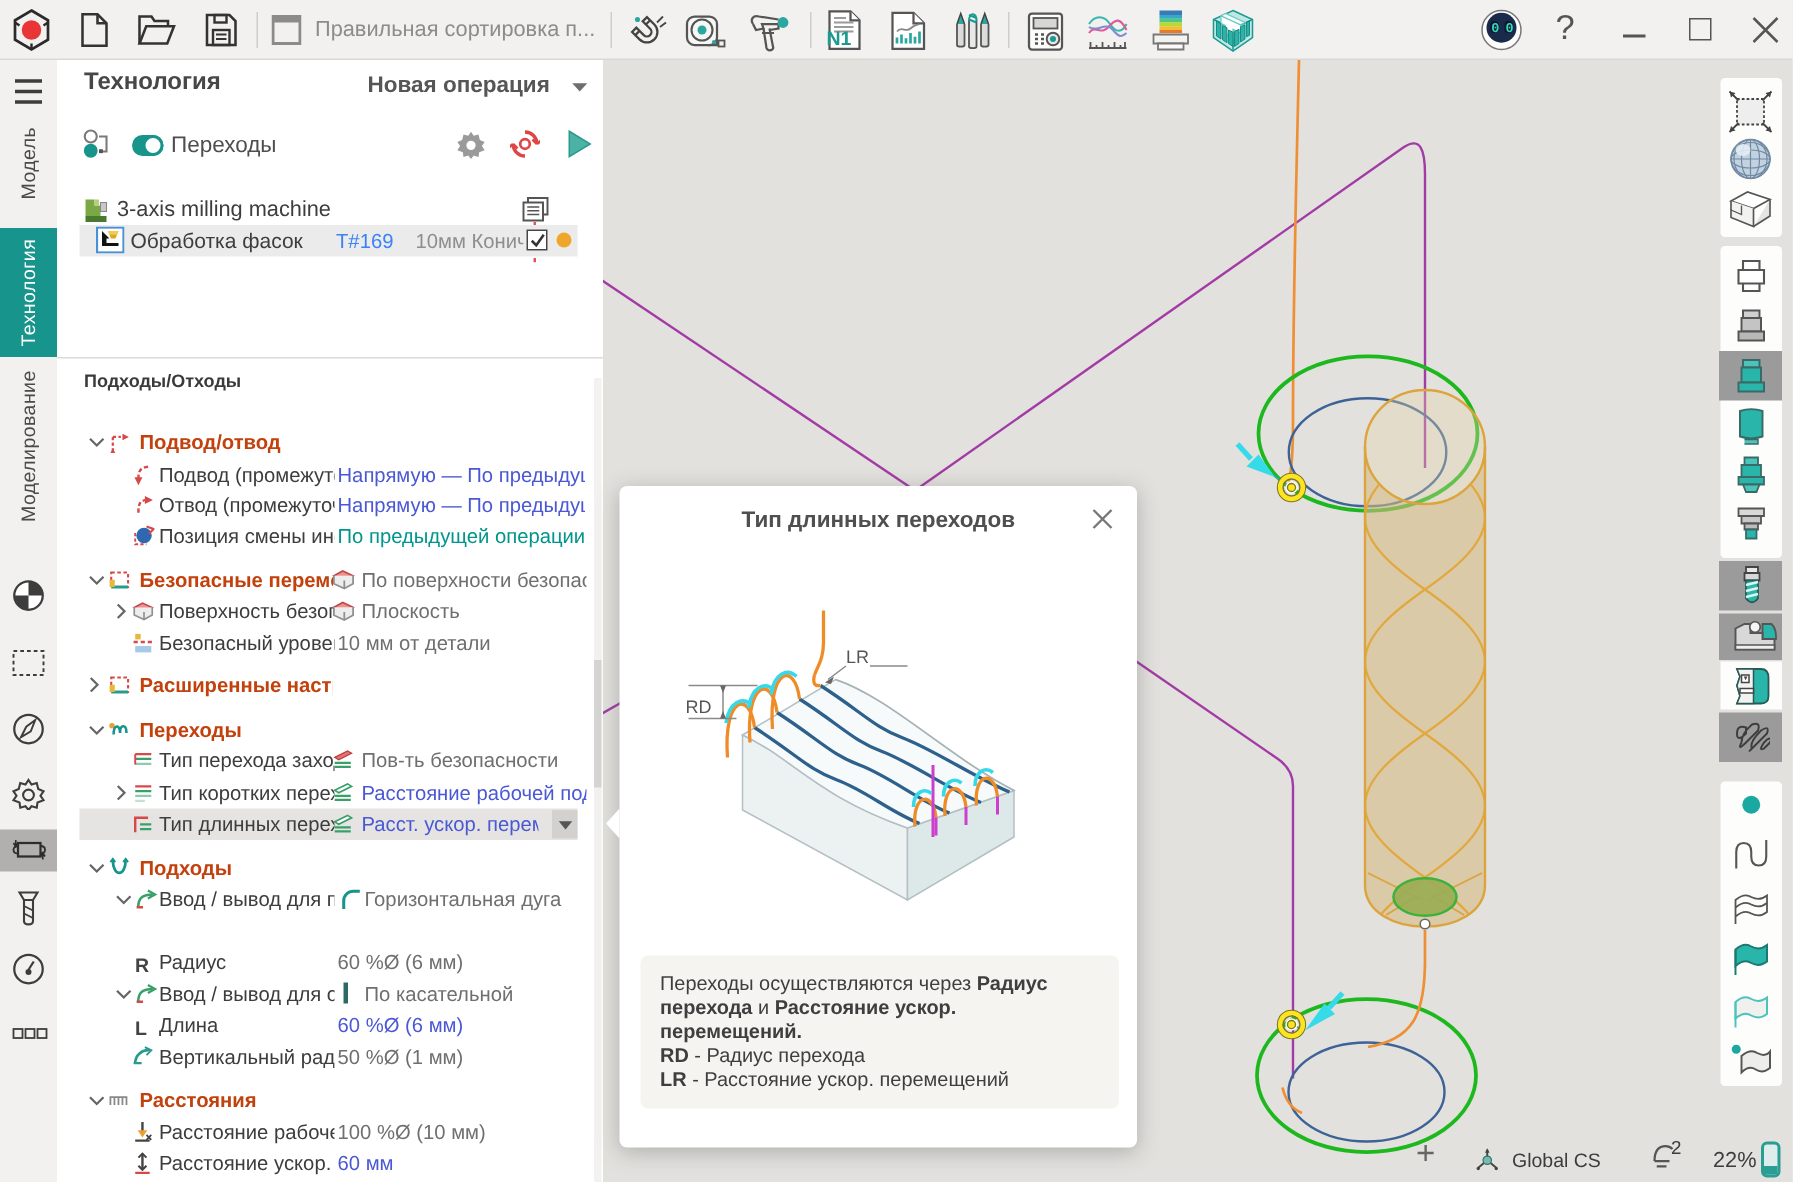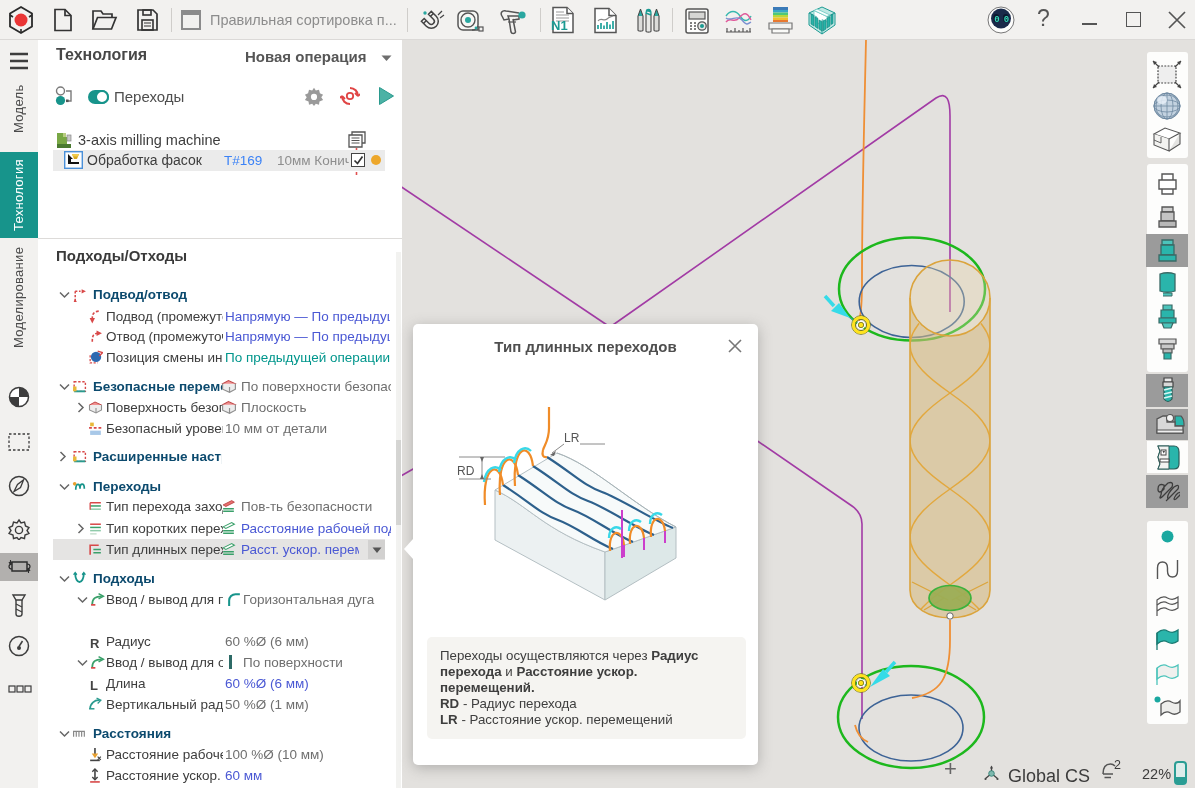--- a/index.html
+++ b/index.html
@@ -7,21 +7,21 @@
 .abs{position:absolute}
 #toolbar{position:absolute;left:0;top:0;width:1195px;height:40px;background:#f2f1ef;border-bottom:1px solid #dbd9d7}
 #tabstrip{position:absolute;left:0;top:40px;width:38px;height:748px;background:#f2f1ef}
 #panel{position:absolute;left:38px;top:40px;width:364px;height:748px;background:#ffffff;overflow:hidden;font-size:13.5px;color:#3d3d3d}
 #viewport{position:absolute;left:400px;top:40px;width:795px;height:748px;background:#e3e1de}
 .vtxt{position:absolute;writing-mode:vertical-rl;transform:rotate(180deg);font-size:13px;color:#4a4a4a;left:11px;letter-spacing:0.3px}
 .sep{position:absolute;top:8px;width:1px;height:24px;background:#cfcdca}
 .tbi{position:absolute;top:8px}
 .row{position:absolute;left:0;width:364px;height:21px;line-height:21px;white-space:nowrap}
 .lb{position:absolute;left:68px;top:0;width:117px;overflow:hidden}
-.lbs{position:absolute;left:55px;top:0;width:129px;overflow:hidden;font-weight:bold;color:#0c4a6e}
+.lbs{position:absolute;left:55px;top:0;width:129px;overflow:hidden;font-weight:bold;color:#c2410c}
 .vt{position:absolute;left:187px;top:0;width:165px;overflow:hidden}
 .vti{position:absolute;left:203px;top:0;width:150px;overflow:hidden}
 .vic{position:absolute;left:183px;top:3px}
 .ic{position:absolute;left:50px;top:3px}
 .ics{position:absolute;left:34px;top:3px}
 .chv{position:absolute;top:5px}
 .blue{color:#4a58d4}
 .teal{color:#00968c}
 .gray{color:#6f6f6f}
 </style>
@@ -86,21 +86,21 @@
 </g>
 </svg>
 <div class="abs" style="left:544px;top:716px;font-size:22px;color:#666;font-weight:300">+</div>
 <svg class="abs" style="left:583px;top:725px" width="17" height="17" viewBox="0 0 17 17">
 <path d="M8.5 8.5 L8.5 1.5 M8.5 8.5 L2.5 13.5 M8.5 8.5 L14.5 13.5" stroke="#444" stroke-width="1.3"></path>
 <path d="M7 3.5 L8.5 0.5 L10 3.5 Z" fill="#444"></path>
 <circle cx="8.5" cy="8.5" r="2.8" fill="#7db8ad" stroke="#2a7a70" stroke-width="0.8"></circle>
 <circle cx="2.5" cy="14" r="1.1" fill="#444"></circle>
       <circle cx="14.5" cy="14" r="1.1" fill="#444"></circle>
 </svg>
-<div class="abs" style="left:608px;top:726px;font-size:18px;color:#3c3c3c">Global CS</div>
+<div class="abs" style="left:608px;top:726px;font-size:13px;color:#3c3c3c">Global CS</div>
 <svg class="abs" style="left:700px;top:719px" width="24" height="22" viewBox="0 0 24 22">
 <path d="M3 15 C3 8 6 5 10.5 5 C12.5 5 14 6 15 7" fill="none" stroke="#555" stroke-width="1.5"></path>
 <path d="M3 15 L13 15 M4.5 18.5 L11 18.5" stroke="#555" stroke-width="1.5"></path>
 <text x="14" y="10" font-size="12.5" fill="#3c3c3c" font-family="Liberation Sans">2</text>
 </svg>
 <div class="abs" style="left:742px;top:726px;font-size:14.5px;color:#3c3c3c">22%</div>
 <div class="abs" style="left:774px;top:721px;width:13px;height:24px;border:2px solid #2a9d94;border-radius:4px;background:linear-gradient(#ddedeb 72%,#2a9d94 72%)"></div>
 </div>
 <div id="toolbar">
 <svg class="tbi" style="left:7px;top:5px" width="28" height="30" viewBox="0 0 28 30">
@@ -317,21 +317,21 @@
 </svg>
 <div class="abs" style="left:49px;top:112px;font-size:14px;color:#3d3d3d">Обработка фасок</div>
 <div class="abs" style="left:186px;top:113px;font-size:13.5px;color:#3b82f6">Т#169</div>
 <div class="abs" style="left:239px;top:113px;width:72px;overflow:hidden;font-size:13.5px;color:#8e8e8e;white-space:nowrap">10мм Конический бор</div>
 <div class="abs" style="left:313px;top:113px;width:14px;height:14px;background:#fff;border:1.4px solid #444"></div>
 <svg class="abs" style="left:315px;top:115px" width="11" height="11" viewBox="0 0 11 11">
       <path d="M1.5 5.5 L4.5 8.5 L9.5 1.5" fill="none" stroke="#333" stroke-width="1.7"></path>
     </svg>
 <div class="abs" style="left:333px;top:115px;width:10px;height:10px;background:#eda72b;border-radius:50%"></div>
 <div class="abs" style="left:0px;top:198px;width:364px;height:1px;background:#dddbd9"></div>
-<div class="abs" style="left:18px;top:207px;font-size:15px;font-weight:bold;color:#3a3a3a">Подходы/Отходы</div>
+<div class="abs" style="left:18px;top:207px;font-size:12px;font-weight:bold;color:#3a3a3a">Подходы/Отходы</div>
 <div class="row" style="top:244px">
  <svg class="chv" style="left:21px;top:7px" width="11" height="8" viewBox="0 0 11 8">
         <path d="M1 1.5 L5.5 6 L10 1.5" fill="none" stroke="#666" stroke-width="1.5"></path>
       </svg>
  <svg class="ics" width="15" height="15" viewBox="0 0 14 14">
         <path d="M3 13 L3 4 M3 4 L8 4" fill="none" stroke="#d84848" stroke-width="1.4" stroke-dasharray="2 1.5"></path>
         <path d="M9 2 L13 4 L9 6 Z" fill="#d84848"></path>
         <path d="M1 13 L5 11 L5 15 Z" fill="#d84848" transform="rotate(90 3 13)"></path>
       </svg>
  <span class="lbs">Подвод/отвод</span>
@@ -507,21 +507,21 @@
  <svg class="chv" style="left:39px;top:7px" width="11" height="8" viewBox="0 0 11 8">
         <path d="M1 1.5 L5.5 6 L10 1.5" fill="none" stroke="#666" stroke-width="1.5"></path>
       </svg>
  <svg class="ic" style="left:52px" width="15" height="15" viewBox="0 0 14 14">
         <path d="M2 12 C2 6 5 4 11 4" fill="none" stroke="#3aa06a" stroke-width="1.6"></path>
         <path d="M8 1.5 L12.5 4 L8 6.5" fill="none" stroke="#3aa06a" stroke-width="1.4"></path>
         <path d="M1 12 L5 12" stroke="#d84848" stroke-width="1.6"></path>
       </svg>
  <span class="lb">Ввод / вывод для отхода</span>
  <div class="abs" style="left:191px;top:3px;width:2.5px;height:14px;background:#2d6a66"></div>
- <span class="vti gray" style="left:205px">По поверхности</span>
+ <span class="vti gray" style="left:205px">По касательной</span>
     </div>
 <div class="row" style="top:633px">
  <div class="abs" style="left:52px;top:2px;font-size:13px;font-weight:bold;color:#444">L</div>
  <span class="lb">Длина</span>
       <span class="vt blue">60 %Ø (6 мм)</span>
     </div>
 <div class="row" style="top:654px">
  <svg class="ic" width="15" height="15" viewBox="0 0 14 14">
         <path d="M2 11 A 8 8 0 0 1 11 3" fill="none" stroke="#2a9a8e" stroke-width="1.7"></path>
         <path d="M8 1 L12 3 L9 6" fill="none" stroke="#2a9a8e" stroke-width="1.2"></path>

